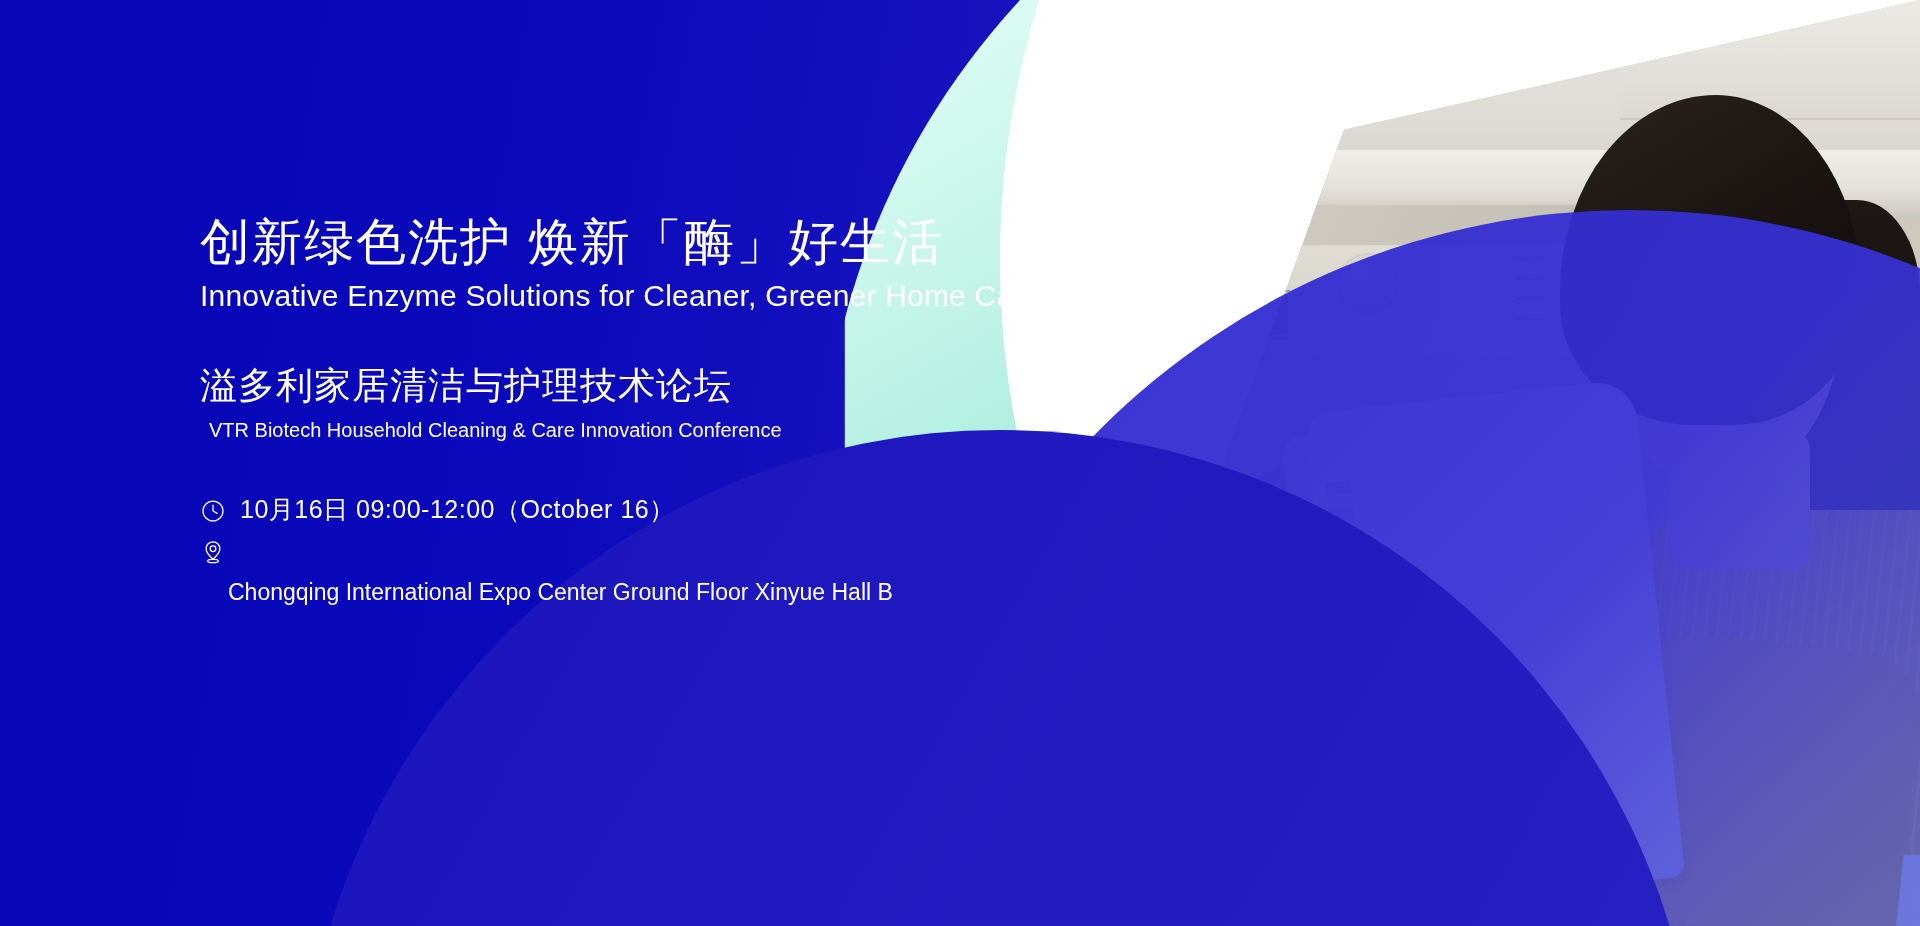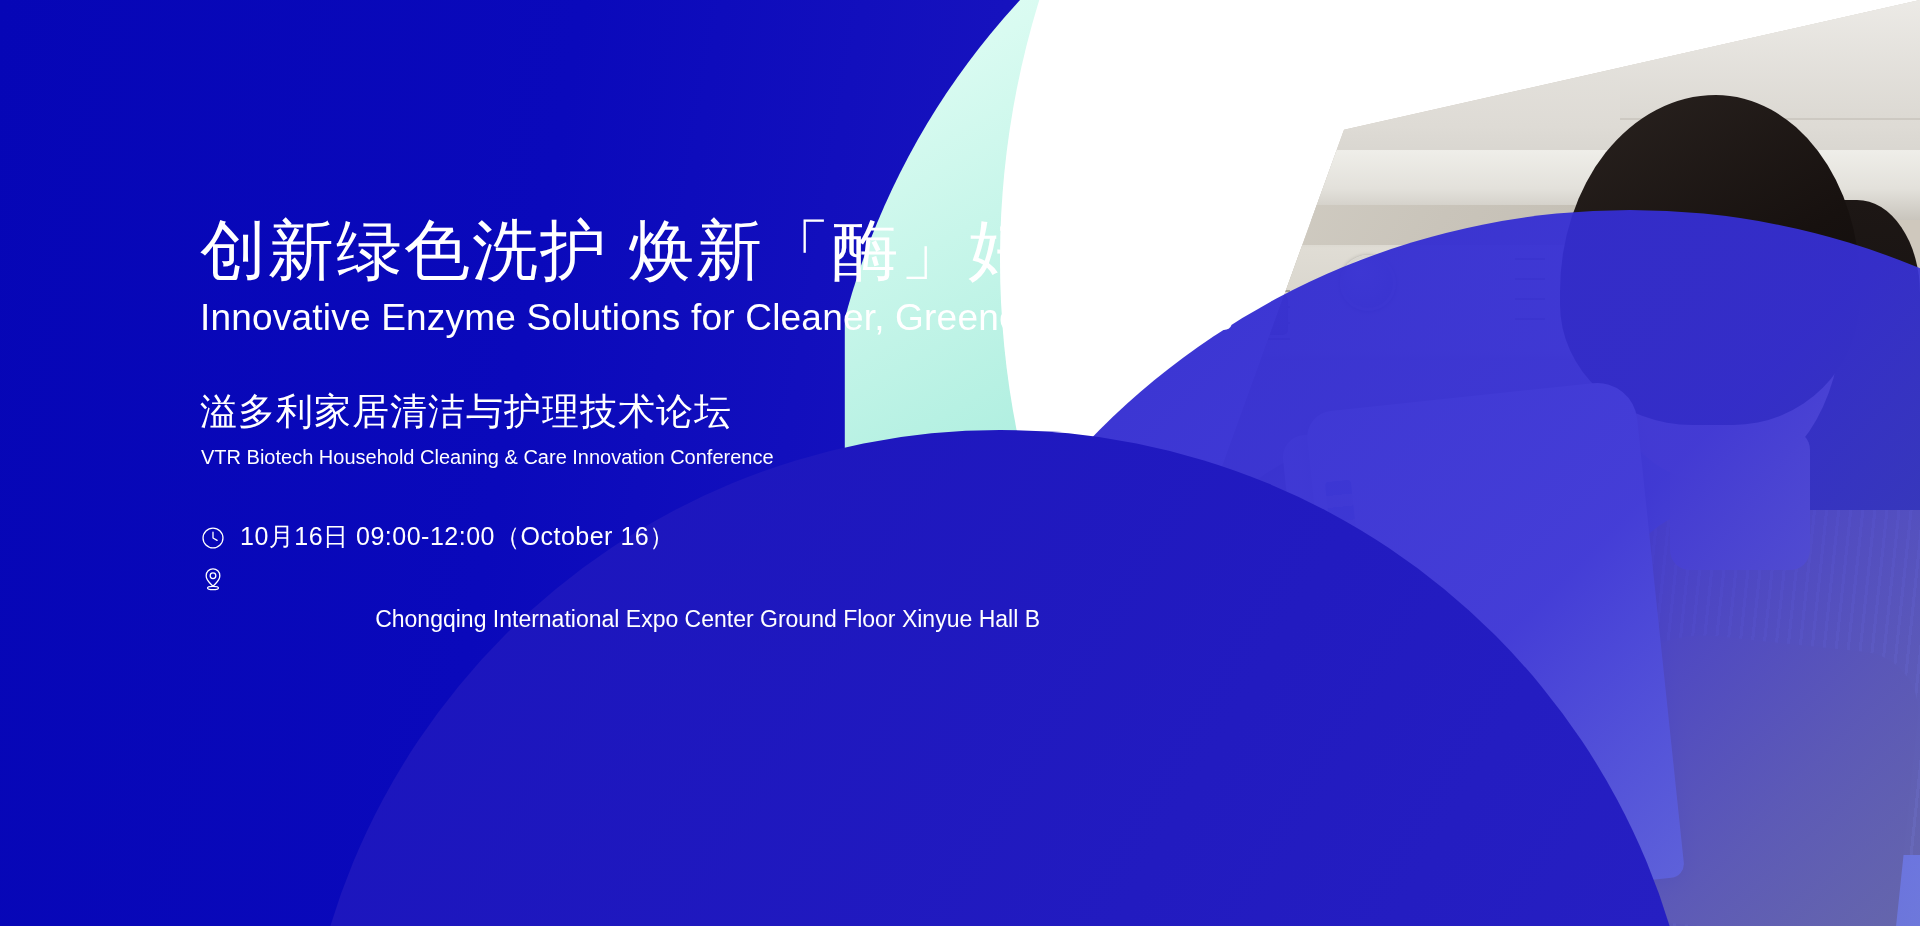--- a/index.html
+++ b/index.html
@@ -248,52 +248,52 @@
   
   .content {
     position: absolute;
     left: 200px;
     top: 214px;
     width: 840px;
     color: #ffffff;
     z-index: 40;
   }
   .title-cn {
-    font-size: 66px;
+    font-size: 50px;
     line-height: 1.12;
     font-weight: 400;
     letter-spacing: 2px;
     white-space: nowrap;
     margin: 0;
   }
   .title-en {
-    font-size: 37px;
+    font-size: 30px;
     line-height: 1.2;
     font-weight: 400;
     letter-spacing: .2px;
     margin: 8px 0 0 0;
     white-space: nowrap;
   }
   .subtitle-cn {
     font-size: 37px;
     line-height: 1.2;
     font-weight: 400;
     letter-spacing: 1px;
     margin: 50px 0 0 0;
     white-space: nowrap;
   }
   .subtitle-en {
     font-size: 20px;
     line-height: 1.3;
     font-weight: 400;
-    margin: 9px 0 0 1px;
-    white-space: nowrap;
-  }
-
-  .meta { margin-top: 52px; text-align: right; }
+    margin: 9px 0 0 9px;
+    white-space: nowrap;
+  }
+
+  .meta { margin-top: 52px; }
   .meta-row {
     display: flex;
     align-items: flex-start;
     margin-bottom: 12px;
   }
   .meta-icon {
     flex: 0 0 auto;
     width: 26px; height: 26px;
     margin-right: 14px;
     margin-top: 3px;

